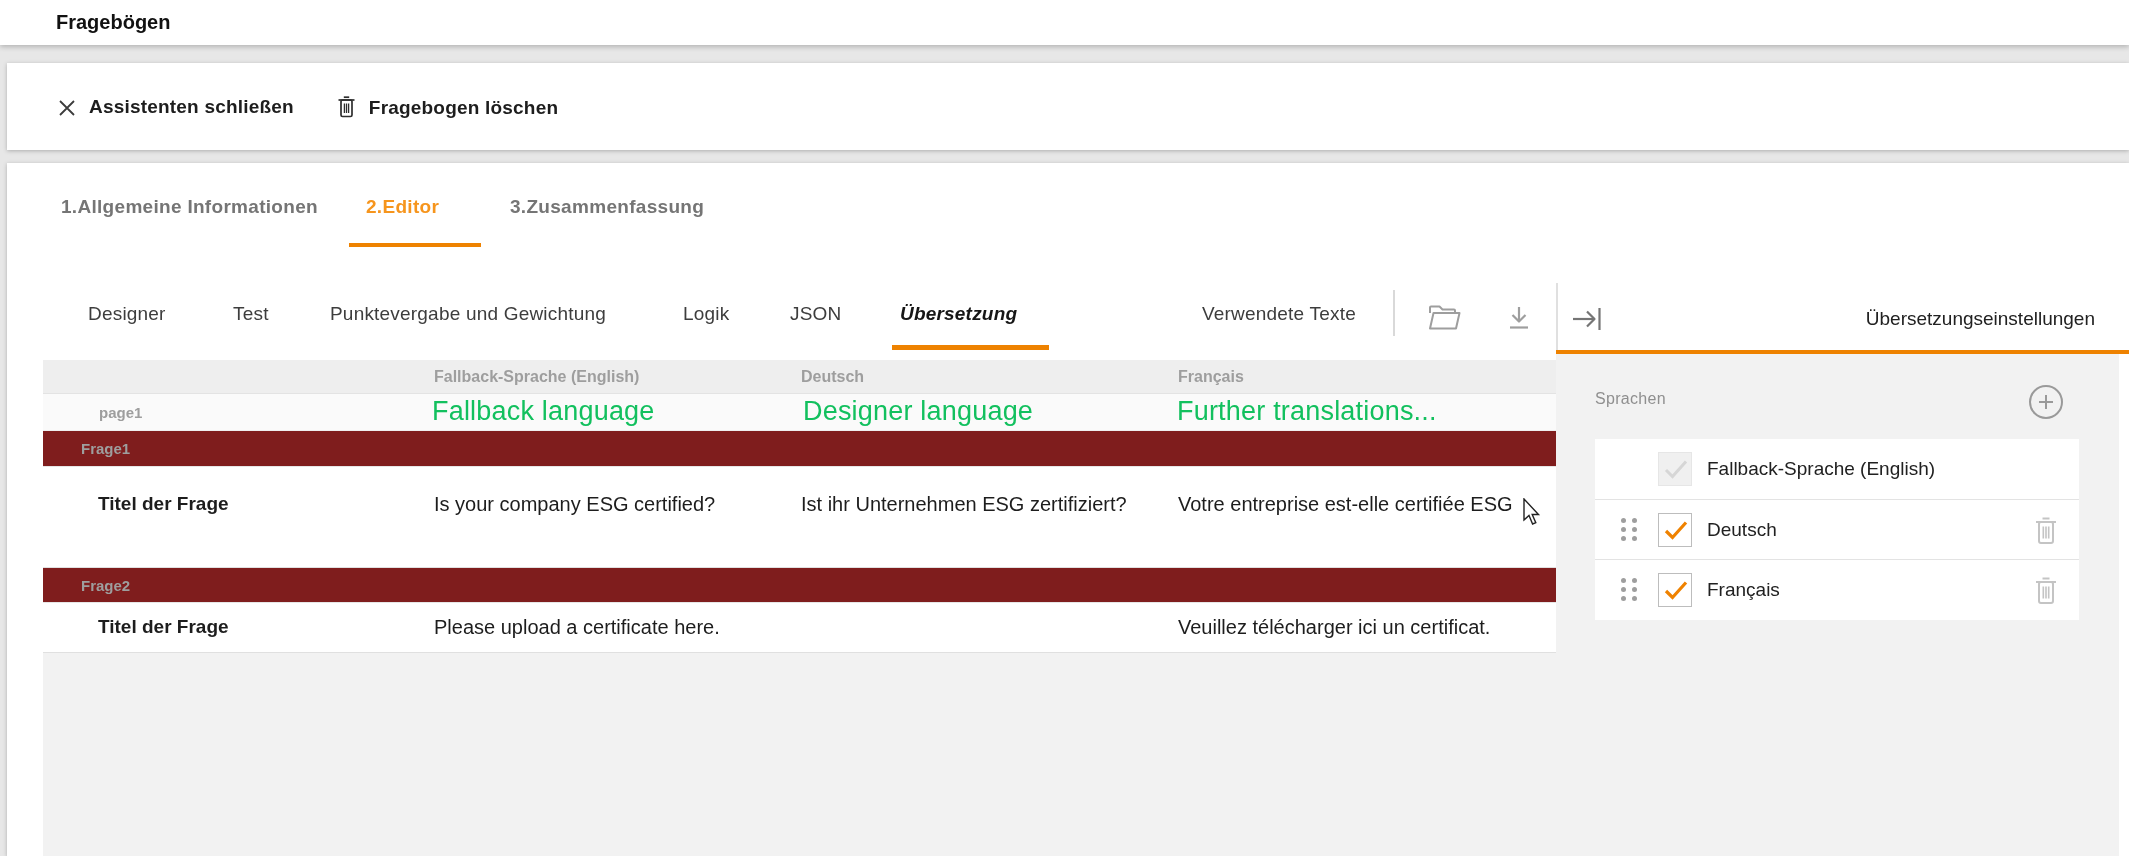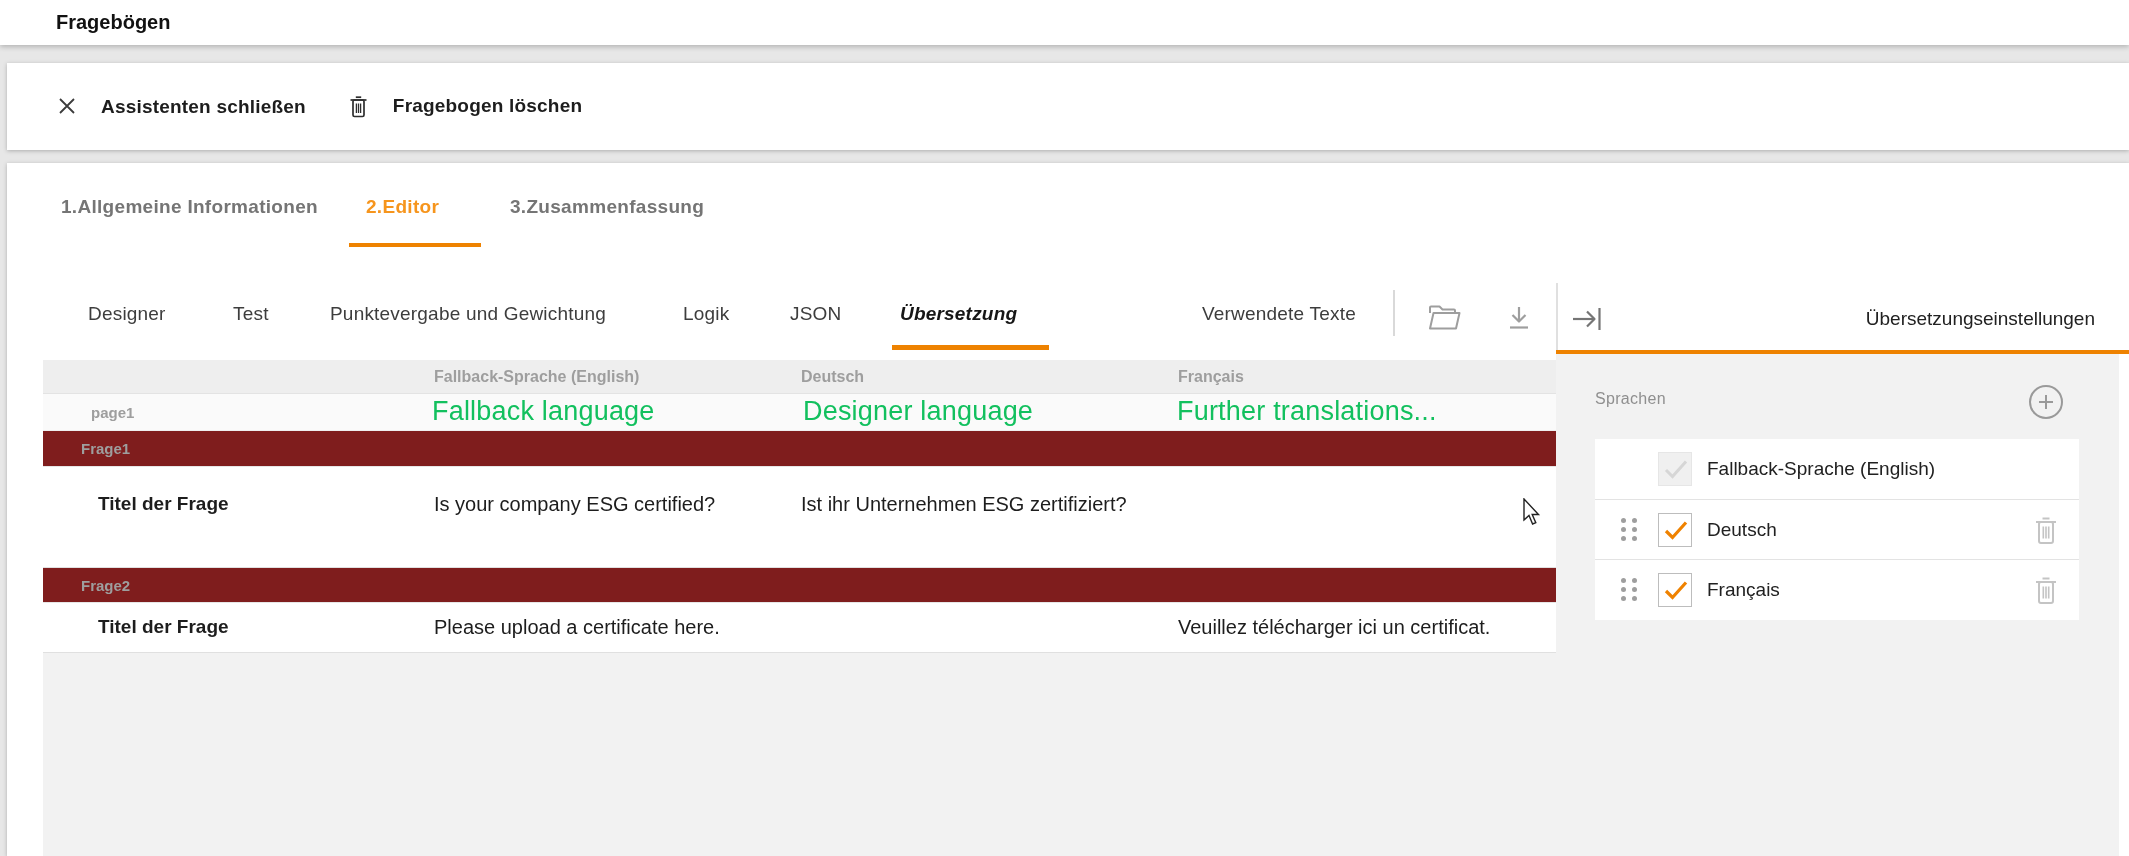--- a/index.html
+++ b/index.html
@@ -24,21 +24,21 @@
   .topbar .title{
     position:absolute;left:22px;top:11px;font-size:20px;font-weight:600;color:#111;margin-left:34px;
   }
   
   .toolbar-card{
     position:absolute;left:7px;right:0;top:63px;height:87px;
     background:#fff;box-shadow:0 1px 4px rgba(0,0,0,.25);z-index:4;
     display:flex;align-items:center;padding-left:50px;
   }
   .tool-btn{
-    display:flex;align-items:flex-start;gap:24px;cursor:pointer;
+    display:flex;align-items:flex-end;gap:12px;cursor:pointer;
     font-size:19px;font-weight:bold;color:#1d1d1d;letter-spacing:.2px;
   }
   .tool-btn + .tool-btn{margin-left:42px;}
   .tool-btn svg{display:block;}
   
   .main-card{
     position:absolute;left:7px;right:0;top:163px;bottom:0;
     background:#fff;box-shadow:0 1px 4px rgba(0,0,0,.25);z-index:3;
   }
   
@@ -62,21 +62,21 @@
   }
   .trow{position:relative;width:100%;flex:0 0 auto;}
   .trow.header{height:34px;background:#eeeeee;border-bottom:1px solid #e3e3e3;}
   .trow.pagerow{height:37px;background:#fafafa;border-bottom:1px solid #efefef;}
   .trow.group{height:36px;background:#7f1d1d;border-bottom:1px solid #e6e6e6;}
   .trow.datarow{background:#fff;border-bottom:1px solid #e0e0e0;}
   .trow.datarow.tall{height:101px;}
   .trow.datarow.short{height:50px;}
   .trow.filler{flex:1 1 auto;background:#f2f2f2;}
   .hcell{position:absolute;top:8px;font-size:16px;font-weight:bold;color:#9e9e9e;}
-  .rowkey{position:absolute;left:48px;top:10px;font-size:15px;font-weight:bold;color:#9e9e9e;}
+  .rowkey{position:absolute;left:56px;top:10px;font-size:15px;font-weight:bold;color:#9e9e9e;}
   .groupkey{position:absolute;left:38px;top:9px;font-size:15px;font-weight:bold;color:#9e9e9e;}
   .ann{position:absolute;top:2px;font-size:27px;color:var(--green);letter-spacing:.2px;white-space:nowrap;}
   .cell-label{position:absolute;left:55px;font-size:19px;font-weight:bold;color:#1d1d1d;}
   .cell-text{position:absolute;font-size:20px;color:#1d1d1d;white-space:nowrap;cursor:text;}
   .tall .cell-label,.tall .cell-text{top:26px;}
   .short .cell-label,.short .cell-text{top:13px;}
   .c1{left:391px;} .c2{left:758px;} .c3{left:1135px;}
   
   .panel-body{
     position:absolute;left:1549px;top:191px;width:563px;bottom:0;background:#f2f2f2;
@@ -198,20 +198,21 @@
     </div>
 
     <div class="trow group">
       <div class="groupkey">Frage1</div>
     </div>
 
     <div class="trow datarow tall">
       <div class="cell-label">Titel der Frage</div>
       <div class="cell-text c1">Is your company ESG certified?</div>
       <div class="cell-text c2">Ist ihr Unternehmen ESG zertifiziert?</div>
+      <div class="cell-text c3">Votre entreprise est-elle certifiée ESG</div>
     </div>
 
     <div class="trow group" style="height:35px;">
       <div class="groupkey">Frage2</div>
     </div>
 
     <div class="trow datarow short">
       <div class="cell-label">Titel der Frage</div>
       <div class="cell-text c1">Please upload a certificate here.</div>
       <div class="cell-text c3">Veuillez télécharger ici un certificat.</div>

